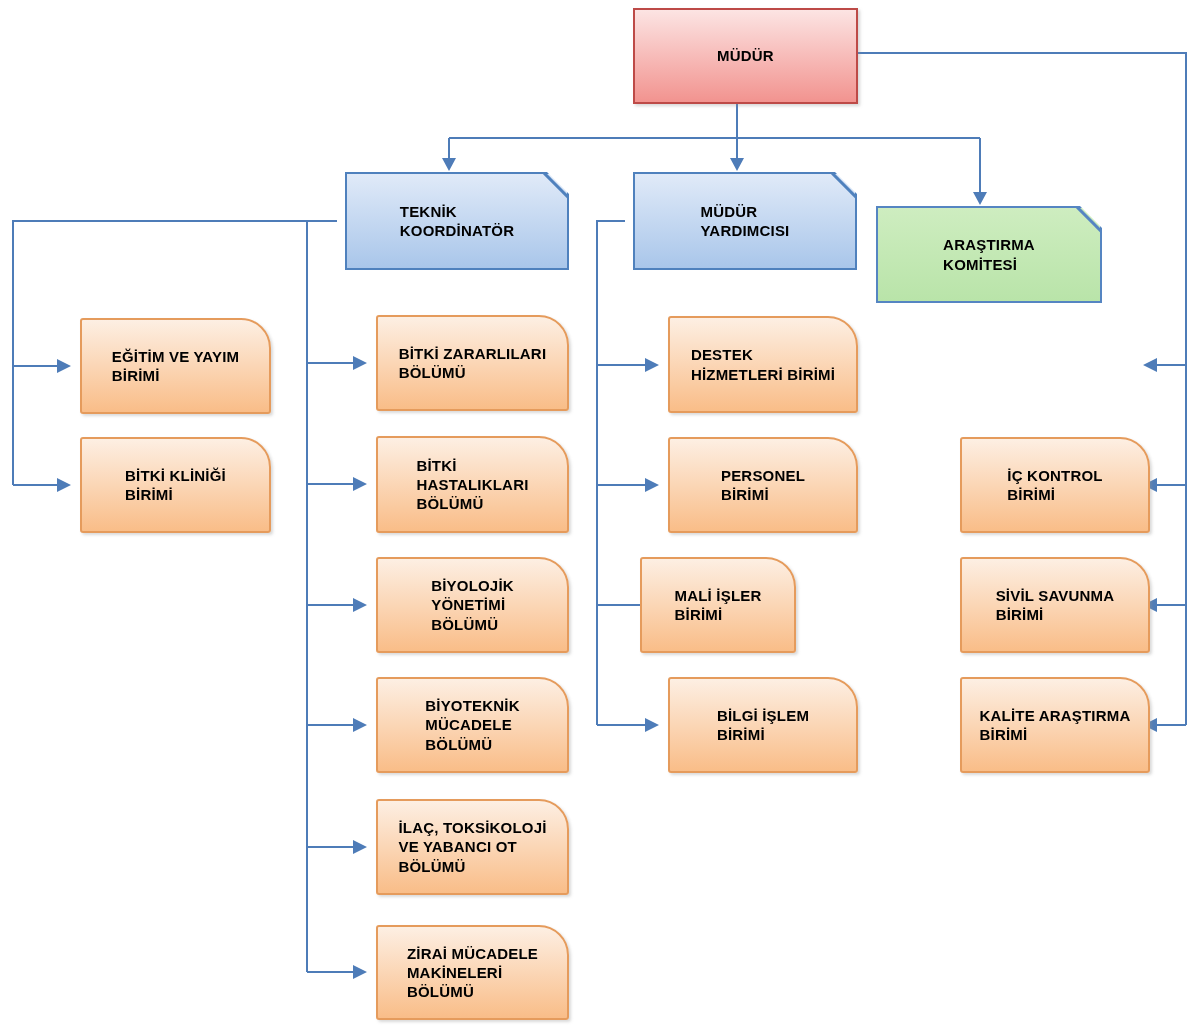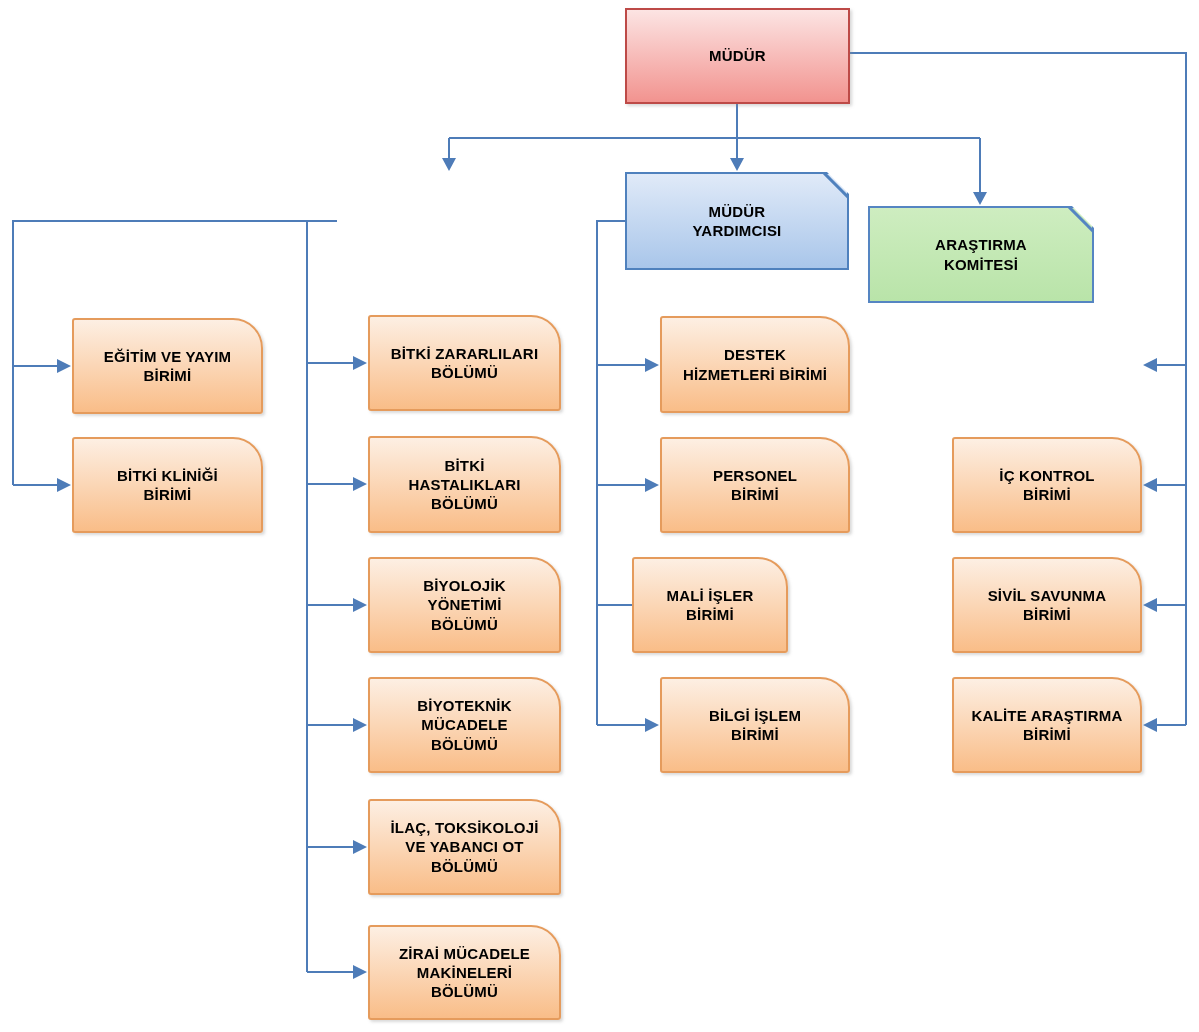--- a/index.html
+++ b/index.html
@@ -2,22 +2,22 @@
 <html><head>
 <meta charset="utf-8">
 <style>
   html,body{margin:0;padding:0;background:#fff;}
   .canvas{position:relative;width:1199px;height:1032px;background:#ffffff;
           font-family:"Liberation Sans",sans-serif;overflow:hidden;}
   .wires{position:absolute;left:0;top:0;width:1199px;height:1032px;}
   .wires path.line{stroke:#4E7CB8;stroke-width:2;fill:none;}
   .wires path.head{fill:#4E7CB8;stroke:none;}
   .box{position:absolute;display:flex;align-items:center;justify-content:center;
-       text-align:center;font-weight:bold;color:#000;font-size:15px;line-height:1.27;
-       box-sizing:border-box;border:2px solid;letter-spacing:.2px;}
+       text-align:left;font-weight:bold;color:#000;font-size:15px;line-height:1.27;
+       box-sizing:border-box;border:2px solid;letter-spacing:.2px;margin-left:8px;}
   .lbl{white-space:pre-line;padding:0 4px;}
   .red{background:linear-gradient(#FCE4E3,#F2938F);border-color:#BD4A47;
        box-shadow:2px 2px 3px rgba(140,140,140,.35);}
   .blue{--bc:#4F81BD;background:linear-gradient(#E0EAF8,#A9C6EA);border-color:#4F81BD;}
   .green{--bc:#5585C2;background:linear-gradient(#CEEDC0,#B9E4A9);border-color:#5585C2;}
   .orange{background:linear-gradient(#FDEFE3,#F9BD88);border-color:#E59B5C;
           border-radius:3px 30px 3px 3px;box-shadow:2px 2px 3px rgba(150,150,150,.35);}
   .snip{clip-path:polygon(0 0, calc(100% - 22px) 0, 100% 22px, 100% 100%, 0 100%);}
   .snip::after{content:"";position:absolute;top:9px;right:-7px;width:37px;height:3px;
                background:var(--bc);transform:rotate(45deg);}
@@ -41,20 +41,24 @@
     <path class="head" d="M353 356 v14 l14 -7 z M353 477 v14 l14 -7 z M353 598 v14 l14 -7 z M353 718 v14 l14 -7 z M353 840 v14 l14 -7 z M353 965 v14 l14 -7 z"></path>
 
     <path class="line" d="M625 221 H597 V725 M597 365 H645 M597 485 H645 M597 605 H645 M597 725 H645"></path>
     <path class="head" d="M645 358 v14 l14 -7 z M645 478 v14 l14 -7 z M645 598 v14 l14 -7 z M645 718 v14 l14 -7 z"></path>
   </svg>
 
   <div class="box red" style="left:625px;top:8px;width:225px;height:96px">
     <span class="lbl">MÜDÜR</span>
   </div>
 
+  <div class="box blue snip" style="left:337px;top:172px;width:224px;height:98px">
+    <span class="lbl">TEKNİK
+KOORDİNATÖR</span>
+  </div>
 
   <div class="box blue snip" style="left:625px;top:172px;width:224px;height:98px">
     <span class="lbl">MÜDÜR
 YARDIMCISI</span>
   </div>
 
   <div class="box green snip" style="left:868px;top:206px;width:226px;height:97px">
     <span class="lbl">ARAŞTIRMA
 KOMİTESİ</span>
   </div>

